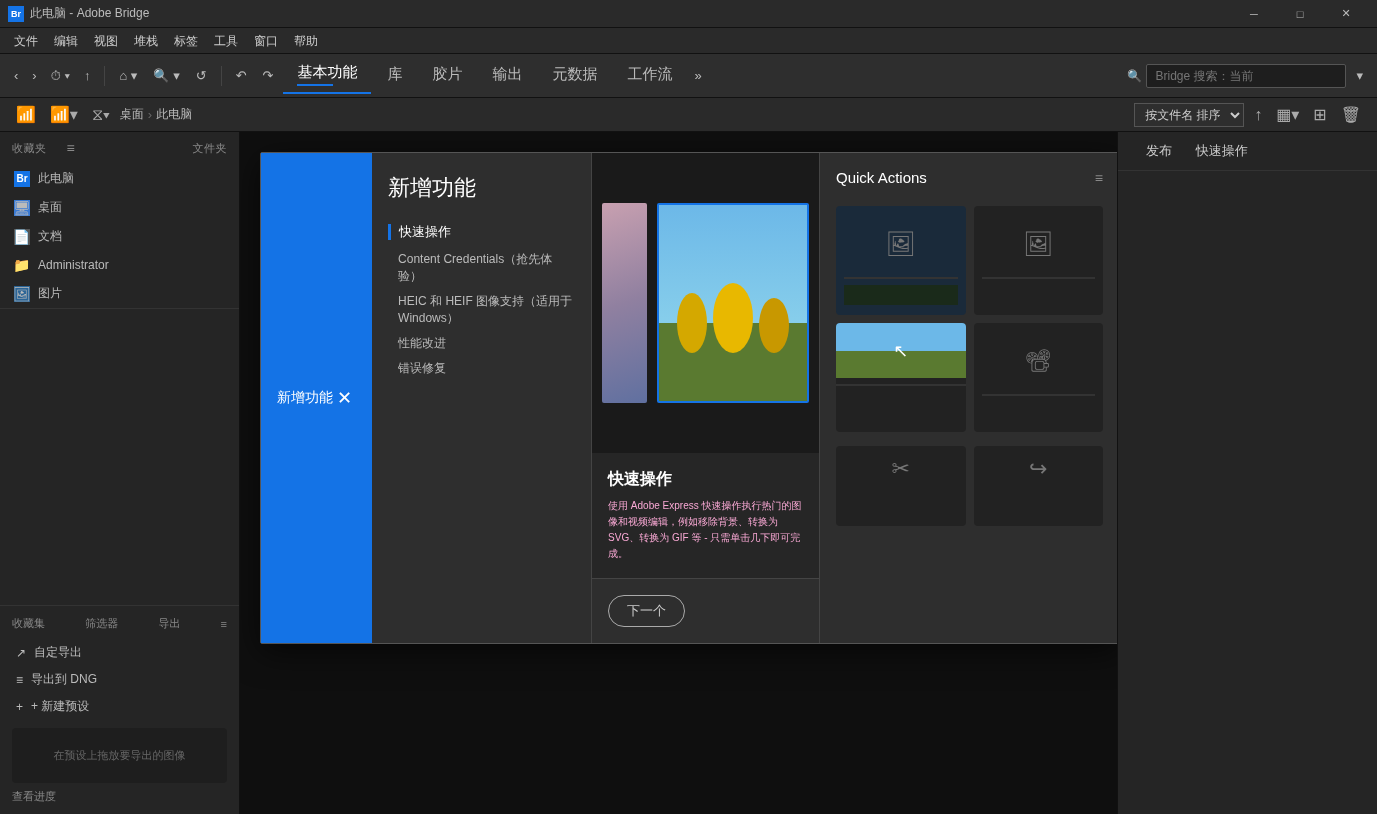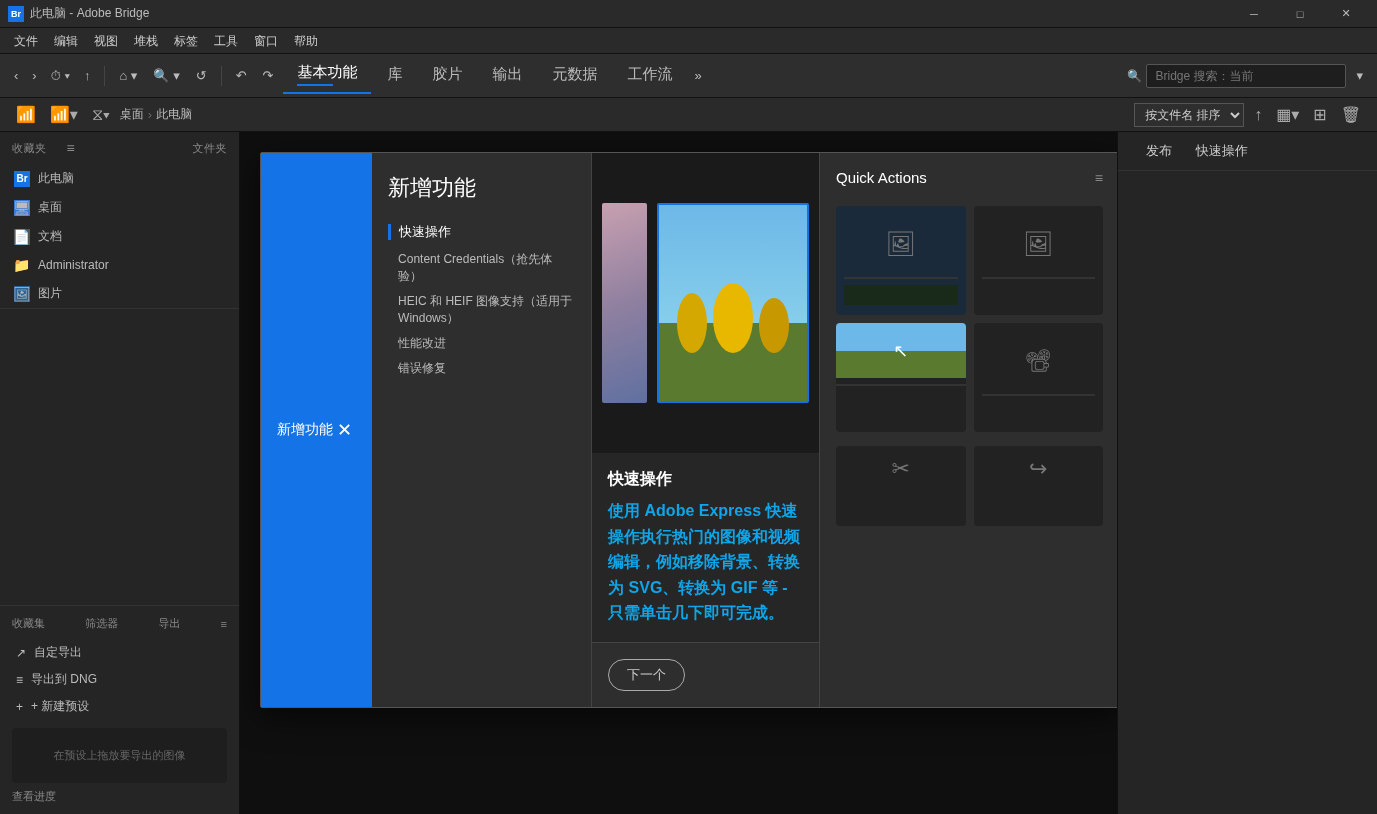--- a/index.html
+++ b/index.html
@@ -76,21 +76,21 @@
     .feature-section { margin-bottom: 16px; }
     .feature-section .section-label { display: flex; align-items: center; gap: 8px; color: #fff; font-size: 13px; margin-bottom: 10px; }
     .feature-section .section-bar { width: 3px; height: 16px; background: #1473e6; }
     .feature-item { color: #bbb; font-size: 12px; margin: 8px 0 8px 10px; cursor: pointer; }
     .dialog-center { flex: 1; display: flex; flex-direction: column; overflow: hidden; }
     .dialog-images { height: 300px; background: #1a1a1a; display: flex; align-items: center; justify-content: center; gap: 10px; padding: 10px; position: relative; }
     .img-main { width: 200px; height: 200px; border: 2px solid #1473e6; border-radius: 2px; overflow: hidden; background: #222; }
     .img-main-inner { width: 100%; height: 100%; position: relative; background: linear-gradient(180deg, #87ceeb 0%, #87ceeb 60%, #5a8a30 60%, #5a8a30 100%); }
     .dialog-desc { padding: 16px; background: #262626; }
     .dialog-desc h3 { color: #fff; font-size: 16px; margin-bottom: 8px; }
-    .dialog-desc p { color: #0ea5e9; font-size: 16px; line-height: 1.6; font-weight: bold; }
+    .dialog-desc p { color: #f9a8d4; font-size: 10px; line-height: 1.6; }
     .dialog-footer { padding: 16px; display: flex; align-items: center; border-top: 1px solid #444; }
     .btn-next { background: none; border: 1px solid #aaa; color: #ccc; padding: 6px 18px; border-radius: 20px; cursor: pointer; font-size: 13px; }
     .dialog-right { width: 300px; border-left: 1px solid #444; padding: 16px; display: flex; flex-direction: column; gap: 10px; overflow: hidden; }
     .quick-actions-header { display: flex; align-items: center; justify-content: space-between; margin-bottom: 10px; }
     .quick-actions-title { color: #fff; font-size: 15px; }
     .quick-action-grid { display: grid; grid-template-columns: 1fr 1fr; gap: 8px; }
     .qa-item { background: #222; border-radius: 4px; padding: 10px 8px; display: flex; flex-direction: column; align-items: center; gap: 6px; min-height: 80px; cursor: pointer; position: relative; overflow: hidden; }
     .qa-item.featured { background: #1a2a3a; }
 
     .underline-bar { width: 36px; height: 2px; background: #1473e6; margin-top: 2px; }

